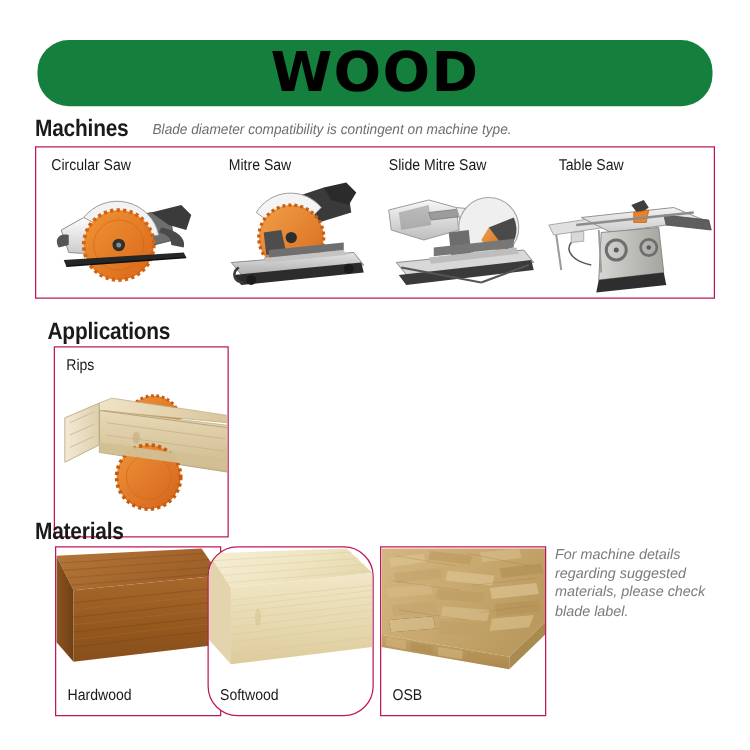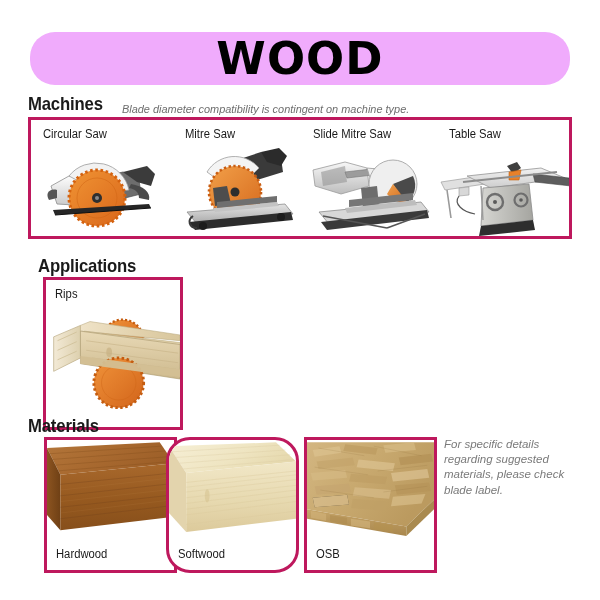--- a/index.html
+++ b/index.html
@@ -33,21 +33,21 @@
     letter-spacing: 1px;
     color: #000000;
     line-height: 1;
     transform: scaleX(1.02);
   }
 
   
   .section-head {
     position: absolute;
     display: flex;
-    align-items: flex-end;
+    align-items: center;
     gap: 9px;
     white-space: nowrap;
   }
   .section-title {
     font-family: "Liberation Sans", sans-serif;
     font-weight: bold;
     font-size: 19px;
     color: #1a1a1a;
     transform: scaleX(0.88);
     transform-origin: left center;
@@ -59,21 +59,21 @@
     font-size: 11.5px;
     color: #6d6d6d;
     transform: scaleX(0.95);
     transform-origin: left center;
   }
 
   
   .panel {
     position: absolute;
     box-sizing: border-box;
-    border: 3px solid #be185d;
+    border: 1px solid #be185d;
     background: #ffffff;
     overflow: hidden;
   }
   .cell-label {
     position: absolute;
     font-family: "Liberation Sans", sans-serif;
     font-size: 12.5px;
     color: #1a1a1a;
     transform: scaleX(0.9);
     transform-origin: left center;
@@ -160,21 +160,21 @@
     font-family: "Liberation Sans", sans-serif;
     font-style: italic;
     font-size: 11.5px;
     line-height: 1.32;
     color: #7a7a7a;
   }
 </style>
 </head>
 <body>
 
-<div id="banner" style="background: #f0abfc; border-radius: 25px;">
+<div id="banner" style="background: #15803d; border-radius: 25px;">
   <div id="banner-title" style="color: rgb(0, 0, 0);">WOOD</div>
 </div>
 
 <div class="section-head" style="left:28px; top:93px;">
   <span class="section-title">Machines</span>
   <span class="section-note">Blade diameter compatibility is contingent on machine type.</span>
 </div>
 
 <div class="panel" id="machines-panel">
 
@@ -536,13 +536,13 @@
       <path d="M24 76 L42 79 L42 86 L24 83 Z" fill="#ae8b4e"></path>
       <path d="M46 80 L66 83 L66 90 L46 87 Z" fill="#dabd86"></path>
       <path d="M70 84 L90 87 L90 94 L70 91 Z" fill="#b5924f"></path>
     </g>
 
     <path d="M104 88 L133 60 L133 70 L104 98 Z" fill="#a98a4f"></path>
   </svg>
   <div class="cell-label material-label">OSB</div>
 </div>
 
-<div id="materials-note">For specific details regarding suggested materials, please check blade label.</div>
+<div id="materials-note">For machine details regarding suggested materials, please check blade label.</div>
 
 </body></html>

